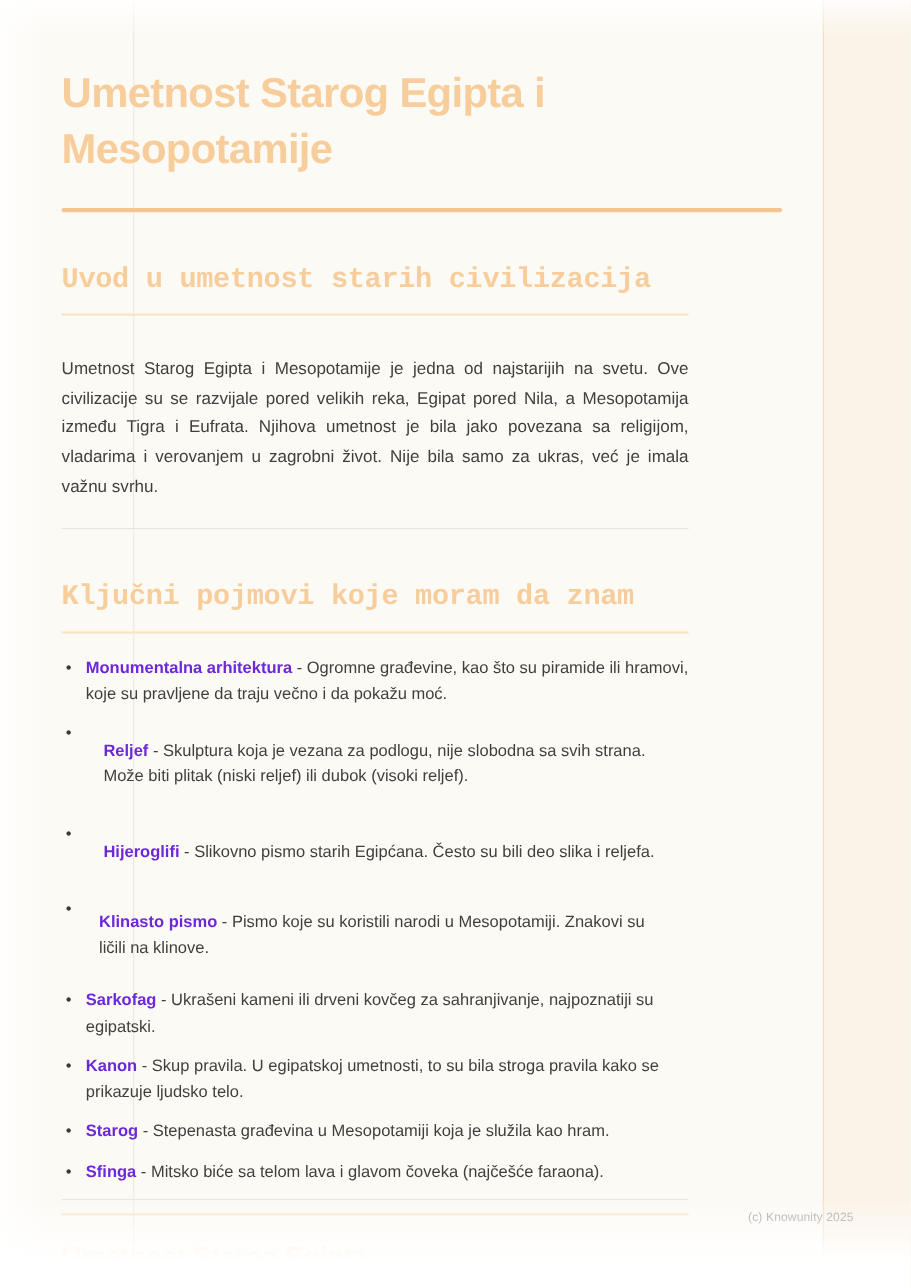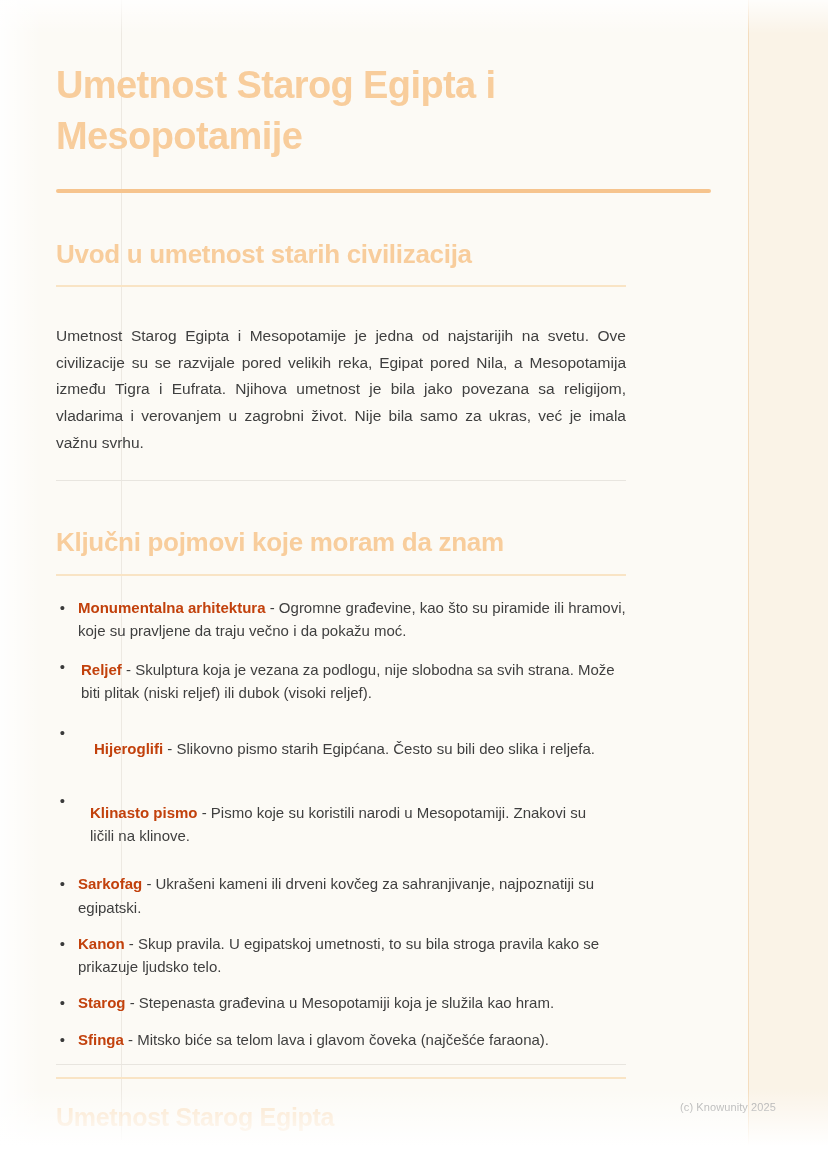--- a/index.html
+++ b/index.html
@@ -40,41 +40,41 @@
     font-size:38px;line-height:1.33;letter-spacing:-0.6px;
     font-weight:800;color:var(--accent);
     max-width:580px;
   }
   .title-rule{height:4px;width:655px;background:var(--accent-strong);
     margin-top:28px;border-radius:2px;}
 
   h2.section-heading{
     margin:44px 0 0;
     font-size:26px;line-height:1.35;letter-spacing:-0.3px;
-    font-weight:800;color:var(--accent);
+    font-weight:800;color:var(--accent);font-family:Liberation Mono, monospace;
   }
   .h2-rule{height:2px;width:570px;background:var(--accent-underline);margin-top:13px;}
 
   p.body-paragraph{
     margin:36px 0 0;
     font-size:15.5px;line-height:1.72;
     text-align:justify;color:var(--text);
   }
   .section-rule{height:1px;width:570px;background:var(--divider);margin-top:24px;}
 
   ul.term-list{list-style:none;margin:20px 0 0;padding:0;}
   ul.term-list li{
     display:flex;gap:9px;margin:0 0 13px;
     font-size:15px;line-height:1.55;color:var(--text);
   }
   ul.term-list .bullet{
     flex:0 0 13px;text-align:center;color:#3a3a3a;
     font-size:15px;line-height:1.55;
   }
-  ul.term-list strong{font-weight:700;color:#c2410c;}
+  ul.term-list strong{font-weight:700;color:#6d28d9;}
 
   h3.faded-subheading{
     margin:24px 0 0;
     font-size:25px;letter-spacing:-0.3px;
     font-weight:800;color:var(--accent);opacity:0.55;
   }
 
   .footer-credit{
     position:absolute;top:1101px;right:52px;
     font-size:11px;color:var(--muted);letter-spacing:0.1px;
@@ -104,21 +104,21 @@
     <h2 class="section-heading">Ključni pojmovi koje moram da znam</h2>
     <div class="h2-rule"></div>
 
     <ul class="term-list">
       <li>
         <span class="bullet">•</span>
         <p style="margin:0"><strong>Monumentalna arhitektura</strong> <span>- Ogromne građevine, kao što su piramide ili hramovi, koje su pravljene da traju večno i da pokažu moć.</span></p>
       </li>
       <li>
         <span class="bullet">•</span>
-        <p style="margin:3px"><strong>Reljef</strong> <span>- Skulptura koja je vezana za podlogu, nije slobodna sa svih strana. Može biti plitak (niski reljef) ili dubok (visoki reljef).</span></p>
+        <p style="margin:16px"><strong>Reljef</strong> <span>- Skulptura koja je vezana za podlogu, nije slobodna sa svih strana. Može biti plitak (niski reljef) ili dubok (visoki reljef).</span></p>
       </li>
       <li>
         <span class="bullet">•</span>
         <p style="margin:16px"><strong>Hijeroglifi</strong> <span>- Slikovno pismo starih Egipćana. Često su bili deo slika i reljefa.</span></p>
       </li>
       <li>
         <span class="bullet">•</span>
         <p style="margin:12px"><strong>Klinasto pismo</strong> <span>- Pismo koje su koristili narodi u Mesopotamiji. Znakovi su ličili na klinove.</span></p>
       </li>
       <li>

